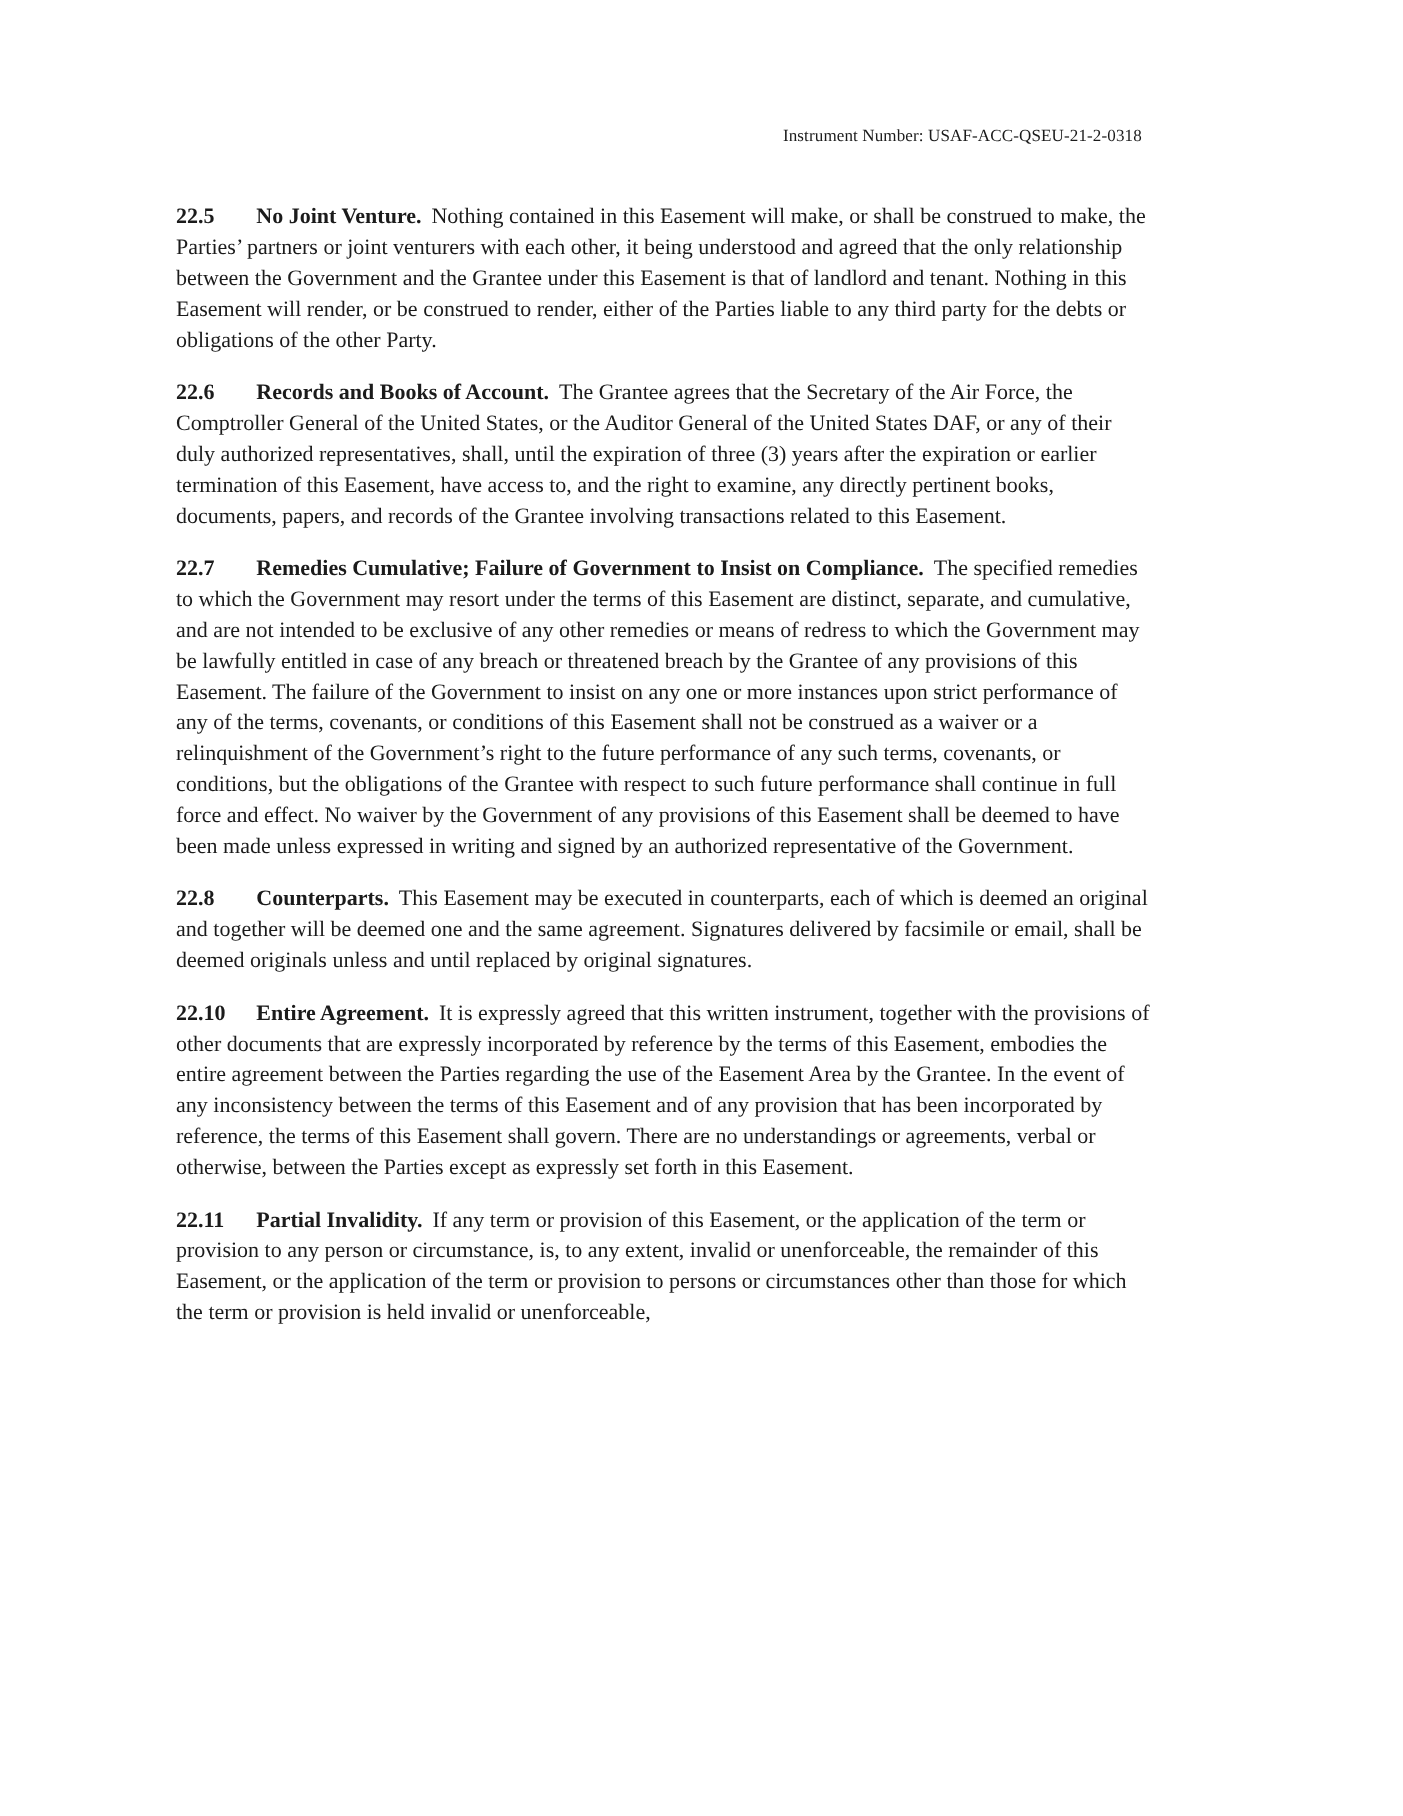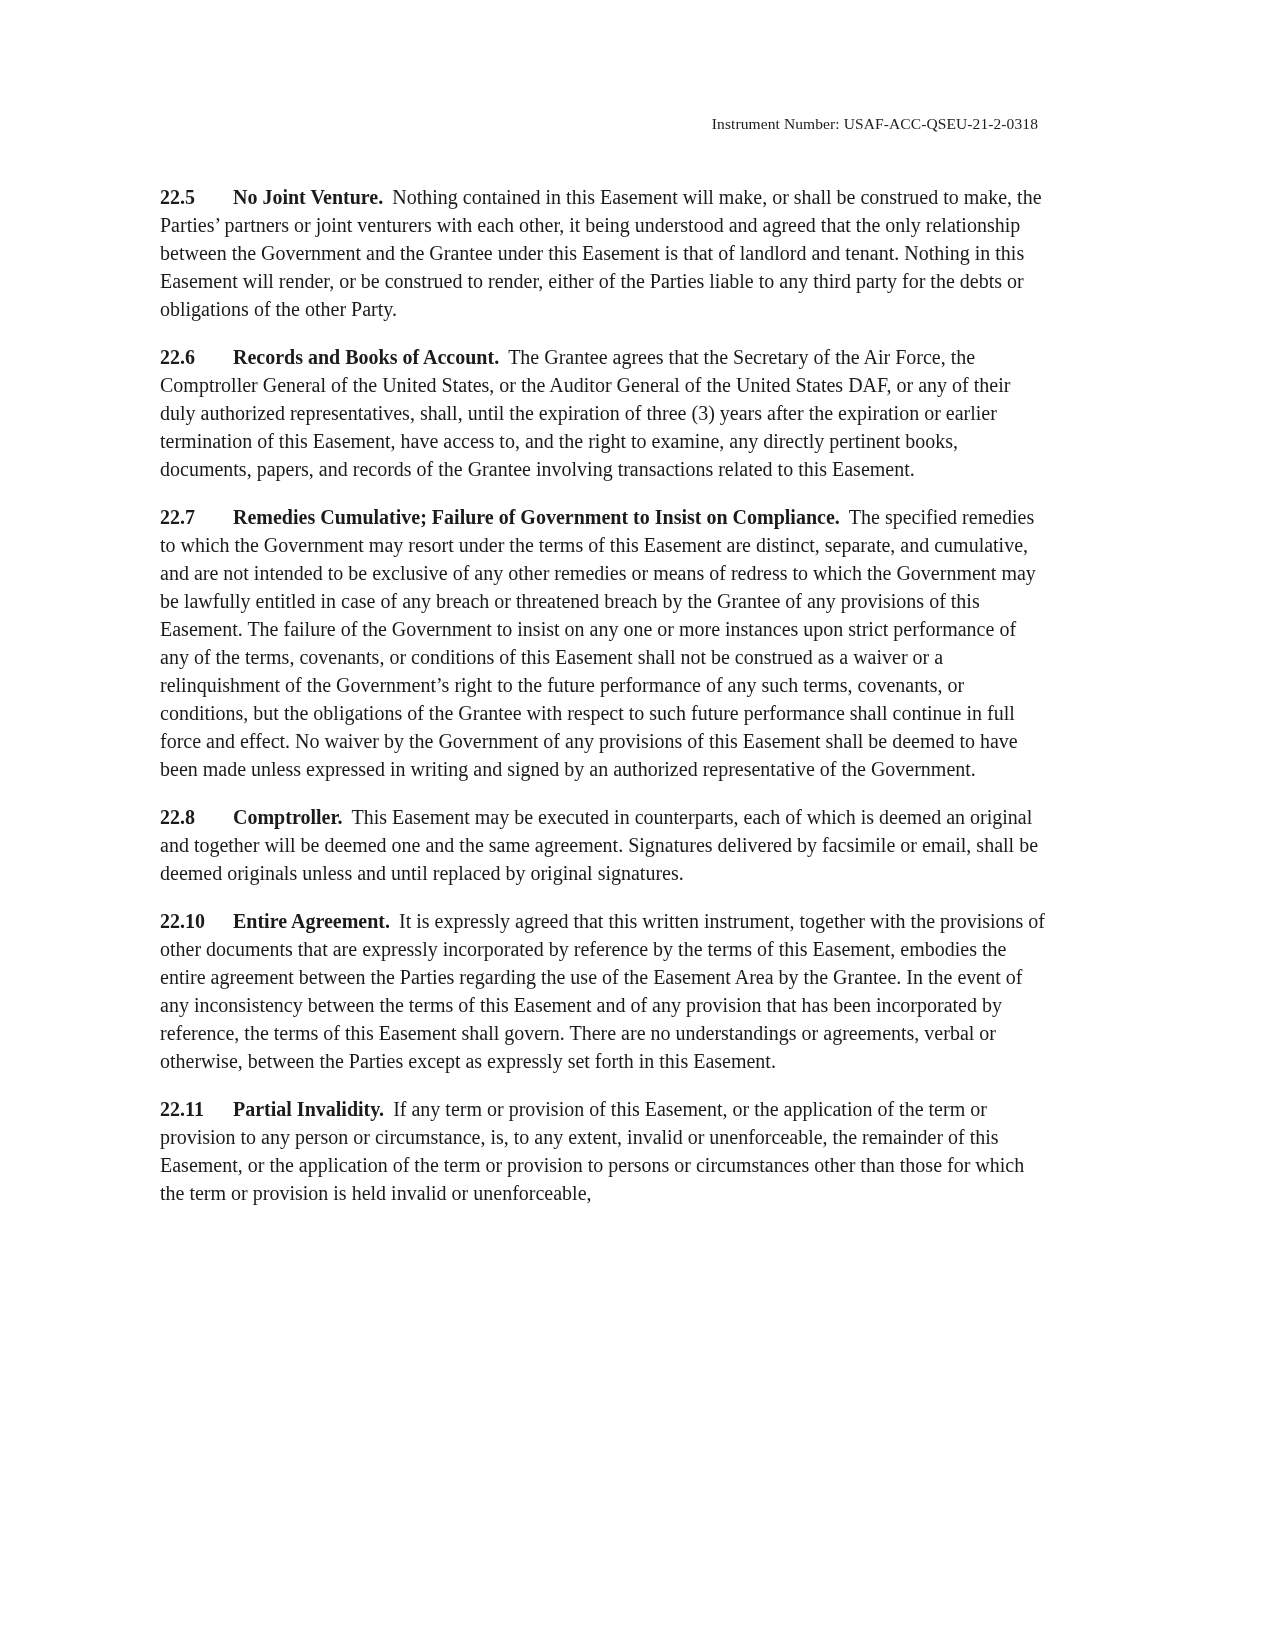--- a/index.html
+++ b/index.html
@@ -66,21 +66,21 @@
   <div class="instrument">Instrument Number:  USAF-ACC-QSEU-21-2-0318</div>
 
   <main class="content">
 
     <p class="section"><span class="num">22.5</span><span class="title">No Joint Venture.</span><span class="bodytext">Nothing contained in this Easement will make, or shall be construed to make, the Parties’ partners or joint venturers with each other, it being understood and agreed that the only relationship between the Government and the Grantee under this Easement is that of landlord and tenant.  Nothing in this Easement will render, or be construed to render, either of the Parties liable to any third party for the debts or obligations of the other Party.</span></p>
 
     <p class="section"><span class="num">22.6</span><span class="title">Records and Books of Account.</span><span class="bodytext">The Grantee agrees that the Secretary of the Air Force, the Comptroller General of the United States, or the Auditor General of the United States DAF, or any of their duly authorized representatives, shall, until the expiration of three (3) years after the expiration or earlier termination of this Easement, have access to, and the right to examine, any directly pertinent books, documents, papers, and records of the Grantee involving transactions related to this Easement.</span></p>
 
     <p class="section"><span class="num">22.7</span><span class="title">Remedies Cumulative; Failure of Government to Insist on Compliance.</span><span class="bodytext">The specified remedies to which the Government may resort under the terms of this Easement are distinct, separate, and cumulative, and are not intended to be exclusive of any other remedies or means of redress to which the Government may be lawfully entitled in case of any breach or threatened breach by the Grantee of any provisions of this Easement.  The failure of the Government to insist on any one or more instances upon strict performance of any of the terms, covenants, or conditions of this Easement shall not be construed as a waiver or a relinquishment of the Government’s right to the future performance of any such terms, covenants, or conditions, but the obligations of the Grantee with respect to such future performance shall continue in full force and effect.  No waiver by the Government of any provisions of this Easement shall be deemed to have been made unless expressed in writing and signed by an authorized representative of the Government.</span></p>
 
-    <p class="section"><span class="num">22.8</span><span class="title">Comptroller.</span><span class="bodytext">This Easement  may be executed in counterparts, each of which is deemed an original and together will be deemed one and the same agreement.  Signatures delivered by facsimile or email, shall be deemed originals unless and until replaced by original signatures.</span></p>
+    <p class="section"><span class="num">22.8</span><span class="title">Counterparts.</span><span class="bodytext">This Easement  may be executed in counterparts, each of which is deemed an original and together will be deemed one and the same agreement.  Signatures delivered by facsimile or email, shall be deemed originals unless and until replaced by original signatures.</span></p>
 
 
     <p class="section"><span class="num">22.10</span><span class="title">Entire Agreement.</span><span class="bodytext">It is expressly agreed that this written instrument, together with the provisions of other documents that are expressly incorporated by reference by the terms of this Easement, embodies the entire agreement between the Parties regarding the use of the Easement Area by the Grantee.  In the event of any inconsistency between the terms of this Easement and of any provision that has been incorporated by reference, the terms of this Easement shall govern.  There are no understandings or agreements, verbal or otherwise, between the Parties except as expressly set forth in this Easement.</span></p>
 
     <p class="section"><span class="num">22.11</span><span class="title">Partial Invalidity.</span><span class="bodytext">If any term or provision of this Easement, or the application of the term or provision to any person or circumstance, is, to any extent, invalid or unenforceable, the remainder of this Easement, or the application of the term or provision to persons or circumstances other than those for which the term or provision is held invalid or unenforceable,</span></p>
 
   </main>
 
   <div class="footer">
     <div>Form Approved By</div>

